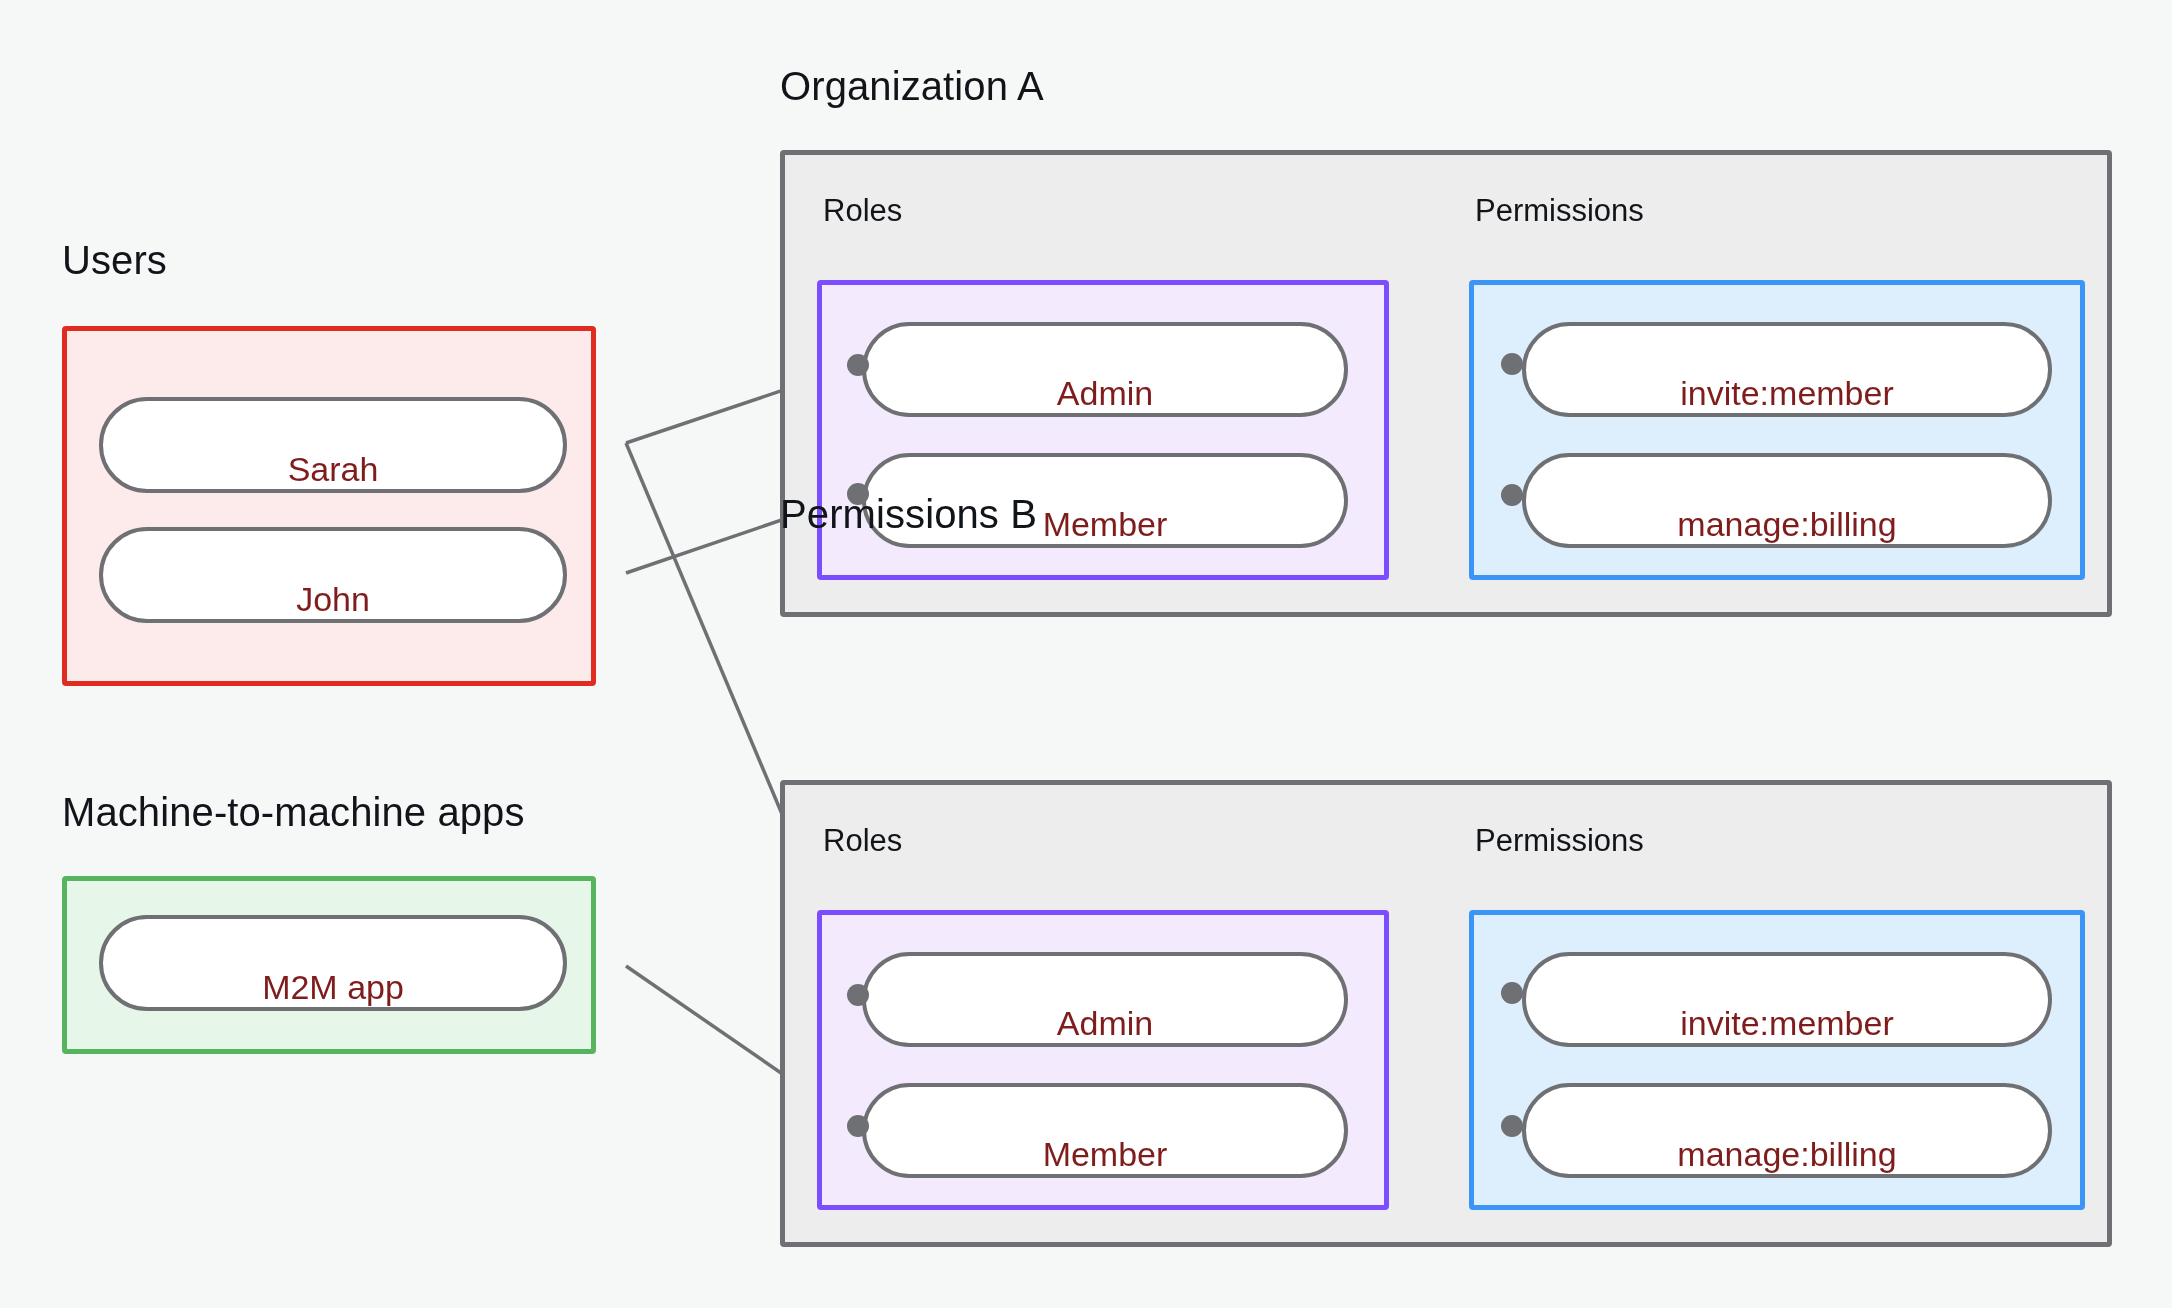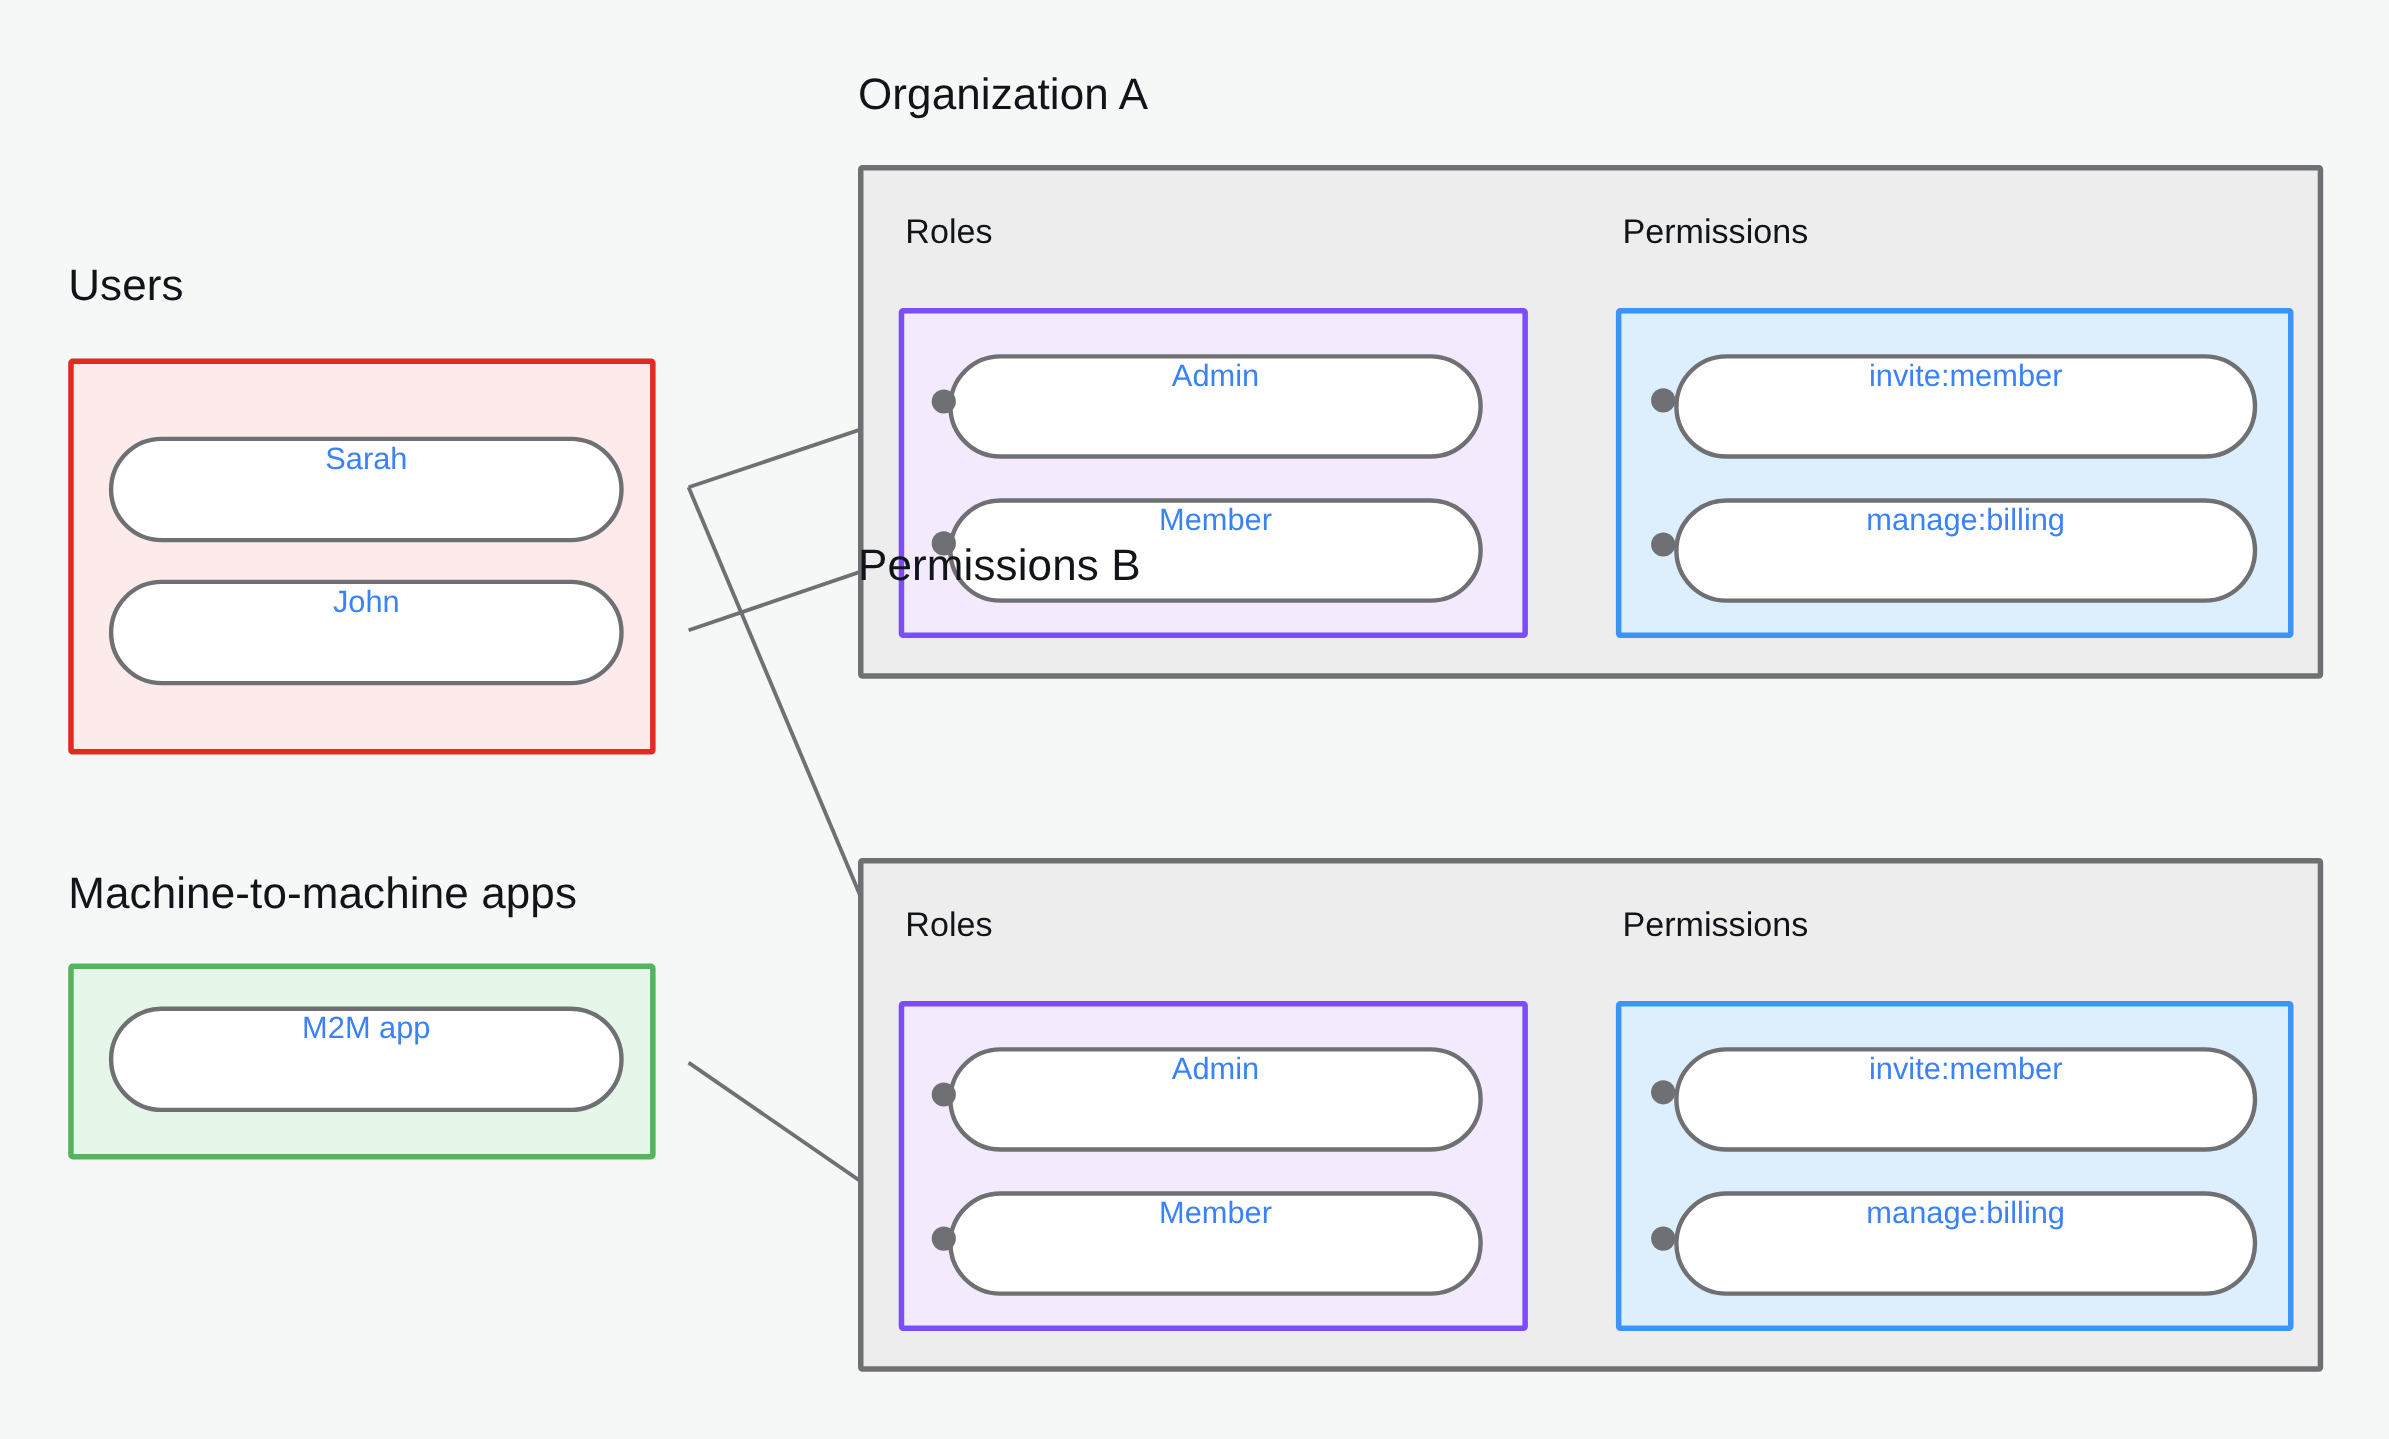--- a/index.html
+++ b/index.html
@@ -44,24 +44,24 @@
   .m2m-box      { background: #e6f6e8; border-color: #56b45e; }
   .org-box      { background: #ededed; border-color: #6e7073; }
   .roles-box    { background: #f3eafd; border-color: #7c4dff; }
   .perms-box    { background: #ddeefd; border-color: #3b95f6; }
 
   .pill {
     background: #ffffff;
     border: 4px solid #6e7073;
     border-radius: 999px;
     display: flex;
-    align-items: flex-start;
+    align-items: flex-end;
     justify-content: center;
-    font-size: 28px;
-    color: #3b82f6;
+    font-size: 34px;
+    color: #7f1d1d;
     white-space: nowrap;
   }
 
   svg.edges {
     position: absolute;
     left: 0;
     top: 0;
     width: 2172px;
     height: 1308px;
     pointer-events: none;

